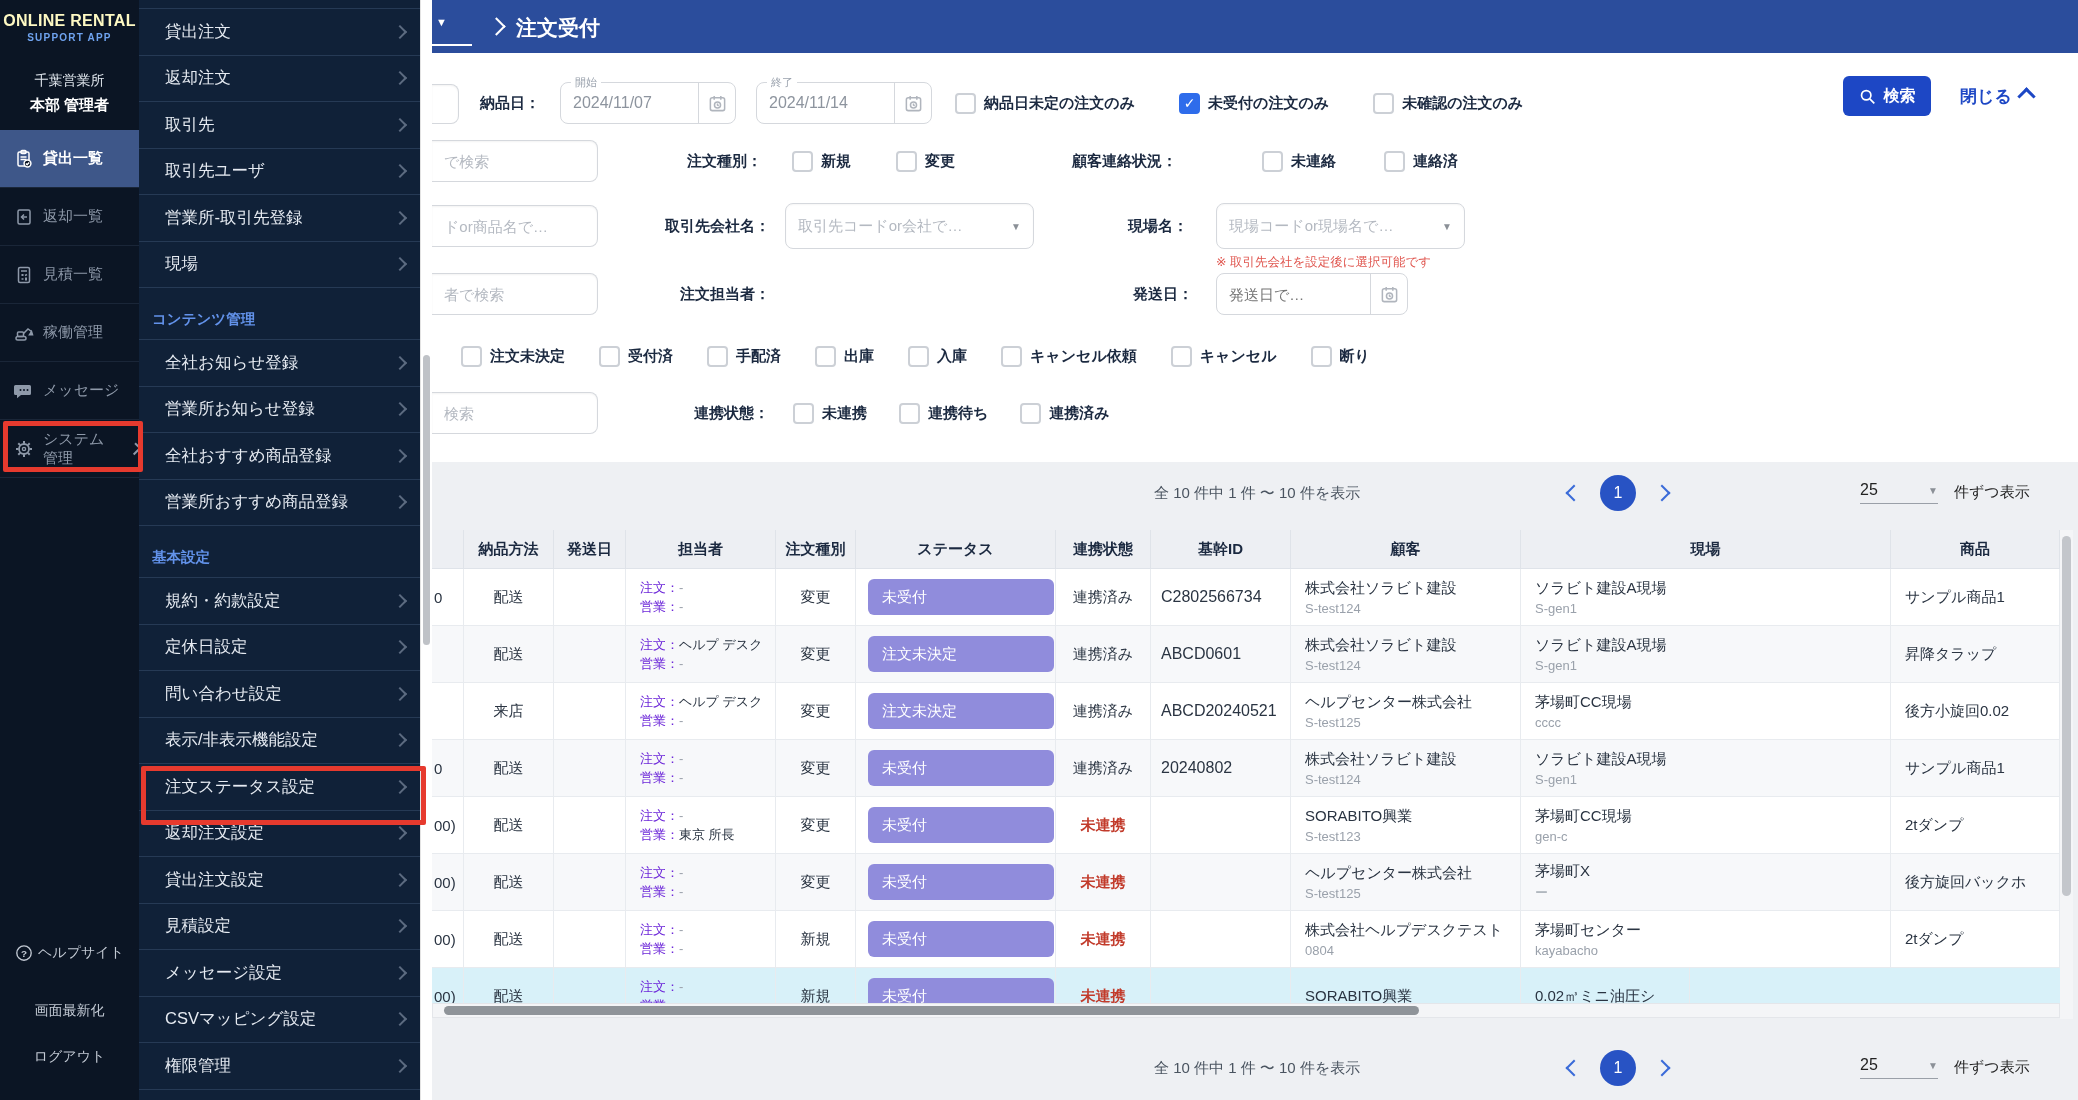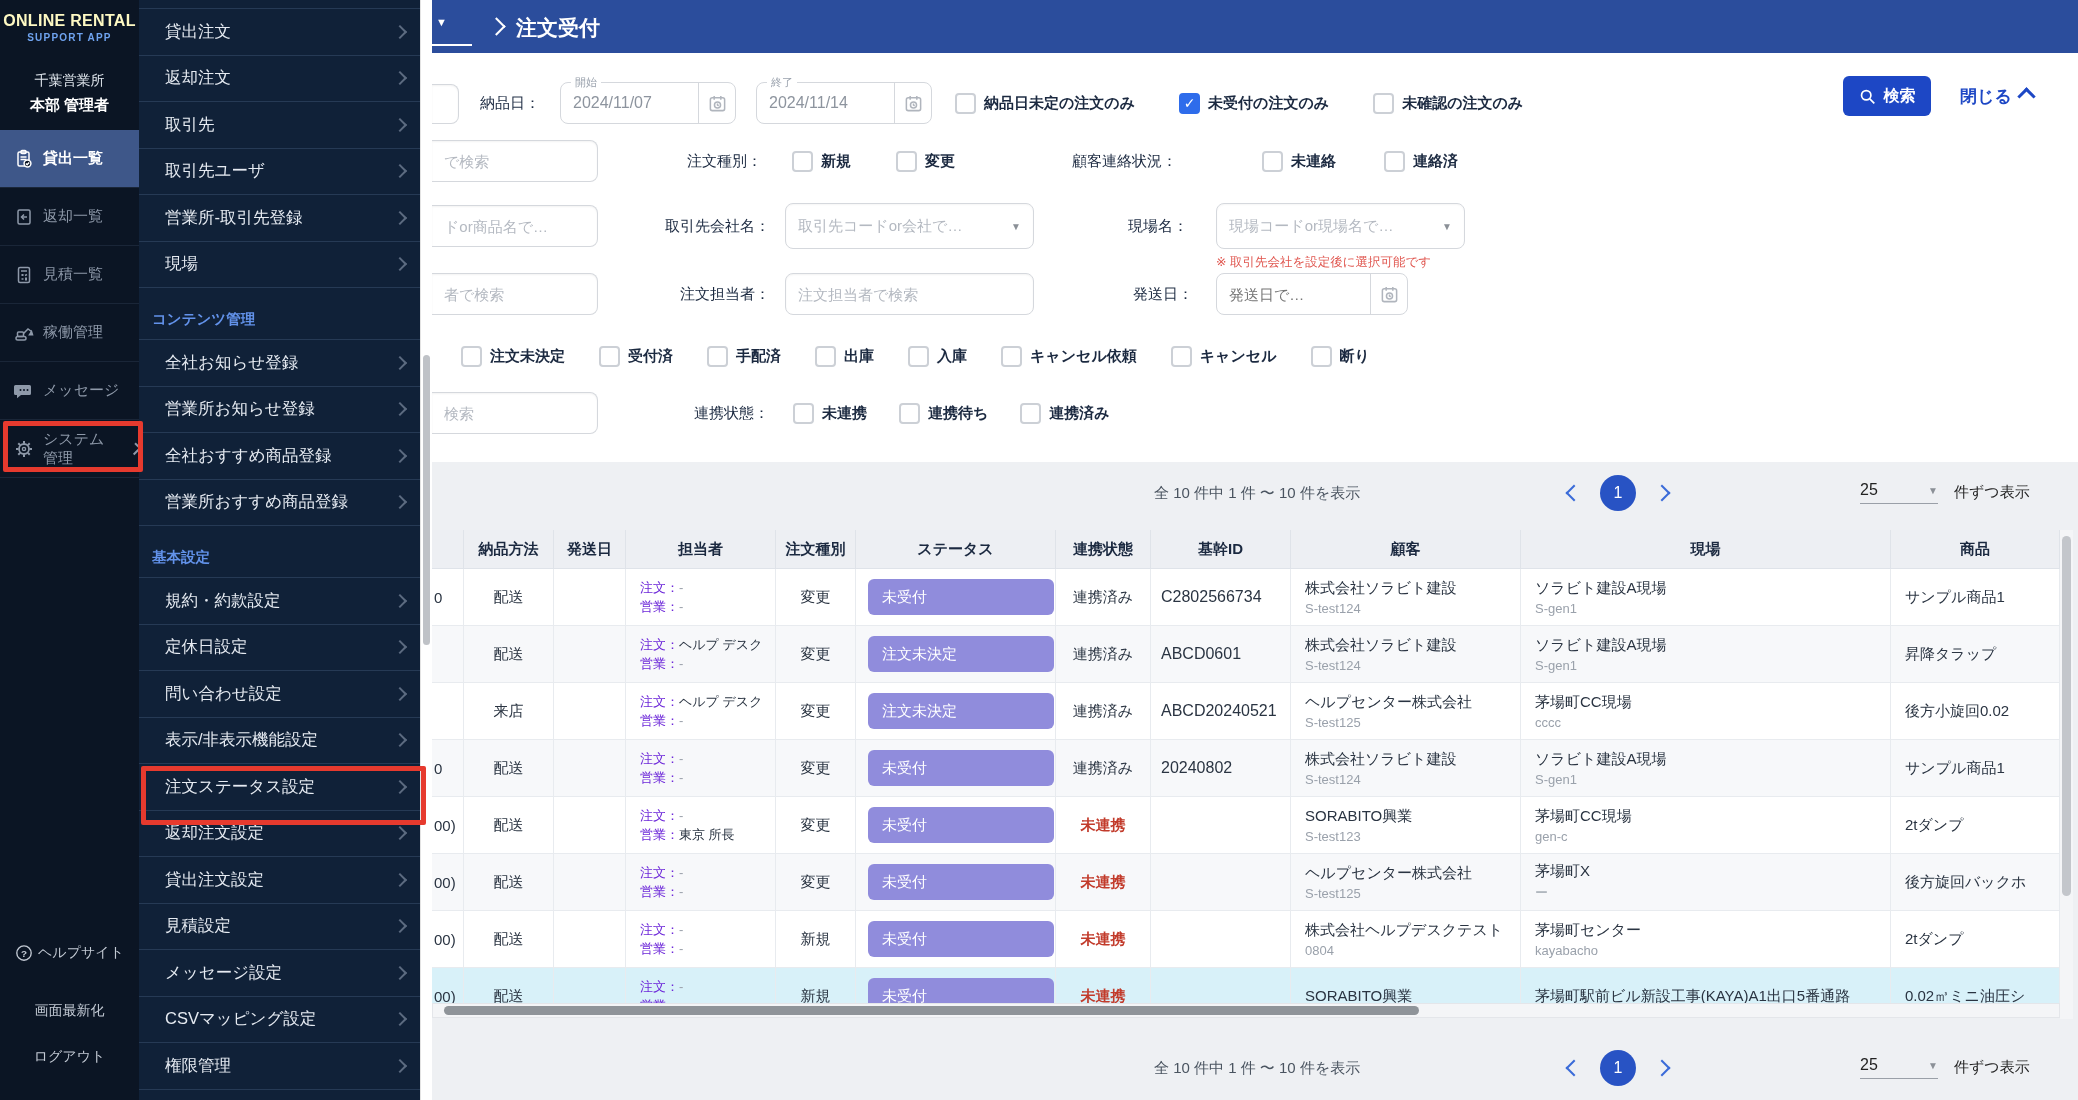--- a/index.html
+++ b/index.html
@@ -40,21 +40,21 @@
   .chev-u{transform:rotate(-45deg)}
   
   .content{position:absolute;left:432px;top:0;width:1646px;height:1100px}
   .topbar{position:absolute;left:0;top:0;width:100%;height:53px;background:#2b4d9c;color:#fff}
   .sel-frag{position:absolute;left:4px;top:16px;color:#fff;font-size:11px}
   .sel-underline{position:absolute;left:0px;top:44px;width:40px;height:2px;background:#fff}
   .bc-chev{position:absolute;left:58px;top:20px;width:11px;height:11px;border-width:2.5px;color:#fff}
   .page-title{position:absolute;left:84px;top:14px;font-size:21px;font-weight:bold}
   
   .filters{position:absolute;left:0;top:53px;width:100%;height:409px;background:#fff;border-bottom:1px solid #e2e5ea}
-  .flabel{font-weight:normal;color:#1b2940;font-size:15px}
+  .flabel{font-weight:bold;color:#1b2940;font-size:15px}
   .checkrow{display:flex;align-items:center;cursor:pointer}
   .cb{width:21px;height:21px;box-sizing:border-box;border:2px solid #ccd0d6;border-radius:4px;background:#fff;
       display:flex;align-items:center;justify-content:center;flex:none}
   .cb.checked{background:#2e6ceb;border-color:#2e6ceb;color:#fff;font-size:14px;font-weight:bold}
   .cb-label{font-weight:bold;color:#1b2940;font-size:15px;margin-left:8px;white-space:nowrap}
   .tinput{box-sizing:border-box;border:1px solid #d5d8dd;border-radius:8px;background:#fff;color:#6a7078;
           font-size:15px;padding:0 12px;box-shadow:inset 0 1px 2px rgba(0,0,0,.05);outline:none}
   .tinput::placeholder{color:#b4b9c1}
   .frag{border-left:none;border-top-left-radius:0;border-bottom-left-radius:0}
   .datef{box-sizing:border-box;border:1px solid #d5d8dd;border-radius:8px;display:flex;background:#fff}
@@ -416,21 +416,20 @@
     </div>
     <div class="abs flabel" style="left:640px;top:150px;width:116px;text-align:right;line-height:46px">現場名：</div>
     <div class="abs fselect" style="left:784px;top:150px;width:249px;height:46px">
       <span>現場コードor現場名で…</span>
       <span class="arr">▼</span>
     </div>
     <div class="abs note" style="left:784px;top:201px">※ 取引先会社を設定後に選択可能です</div>
 
     <input class="abs tinput frag" style="left: 0px; top: 220px; width: 166px; height: 42px;" placeholder="者で検索">
     <div class="abs flabel" style="left:180px;top:220px;width:158px;text-align:right;line-height:42px">注文担当者：</div>
-    <input class="abs tinput" style="left: 353px; top: 220px; width: 249px; height: 42px;" placeholder="注文担当者で検索">
     <div class="abs flabel" style="left:660px;top:220px;width:101px;text-align:right;line-height:42px">発送日：</div>
     <div class="abs datef" style="left:784px;top:220px;width:192px;height:42px">
       <input style="font-size: 15px;" placeholder="発送日で…">
       <span class="cal">
         <svg width="19" height="19" viewBox="0 0 20 20" fill="none" stroke="currentColor" stroke-width="1.6">
             <rect x="2.5" y="4" width="15" height="13.5" rx="2"></rect>
             <line x1="6.5" y1="2" x2="6.5" y2="6"></line>
             <line x1="13.5" y1="2" x2="13.5" y2="6"></line>
             <circle cx="10" cy="11.5" r="3.2"></circle>
             <polyline points="10,10 10,11.7 11.3,12.4"></polyline>
@@ -812,23 +811,20 @@
             </div>
             <div class="td center" style="width: 95px;">
               <span class="link-alert">未連携</span>
             </div>
             <div class="td" style="width: 140px;">
               <span class="sysid"></span>
             </div>
             <div class="td" style="width: 230px; padding-left: 14px;">
               <div class="l1">SORABITO興業</div>
             </div>
-            <div class="td" style="width: 370px; padding-left: 14px;">
-              <div class="l1">茅場町駅前ビル新設工事(KAYA)A1出口5番通路</div>
-            </div>
             <div class="td" style="width: 169px; padding-left: 14px;">
               <div class="l1">0.02㎥ミニ油圧シ</div>
             </div>
           </div>
         </div>
     </div>
 
     <div class="hscroll">
       <div class="hthumb"></div>
     </div>

